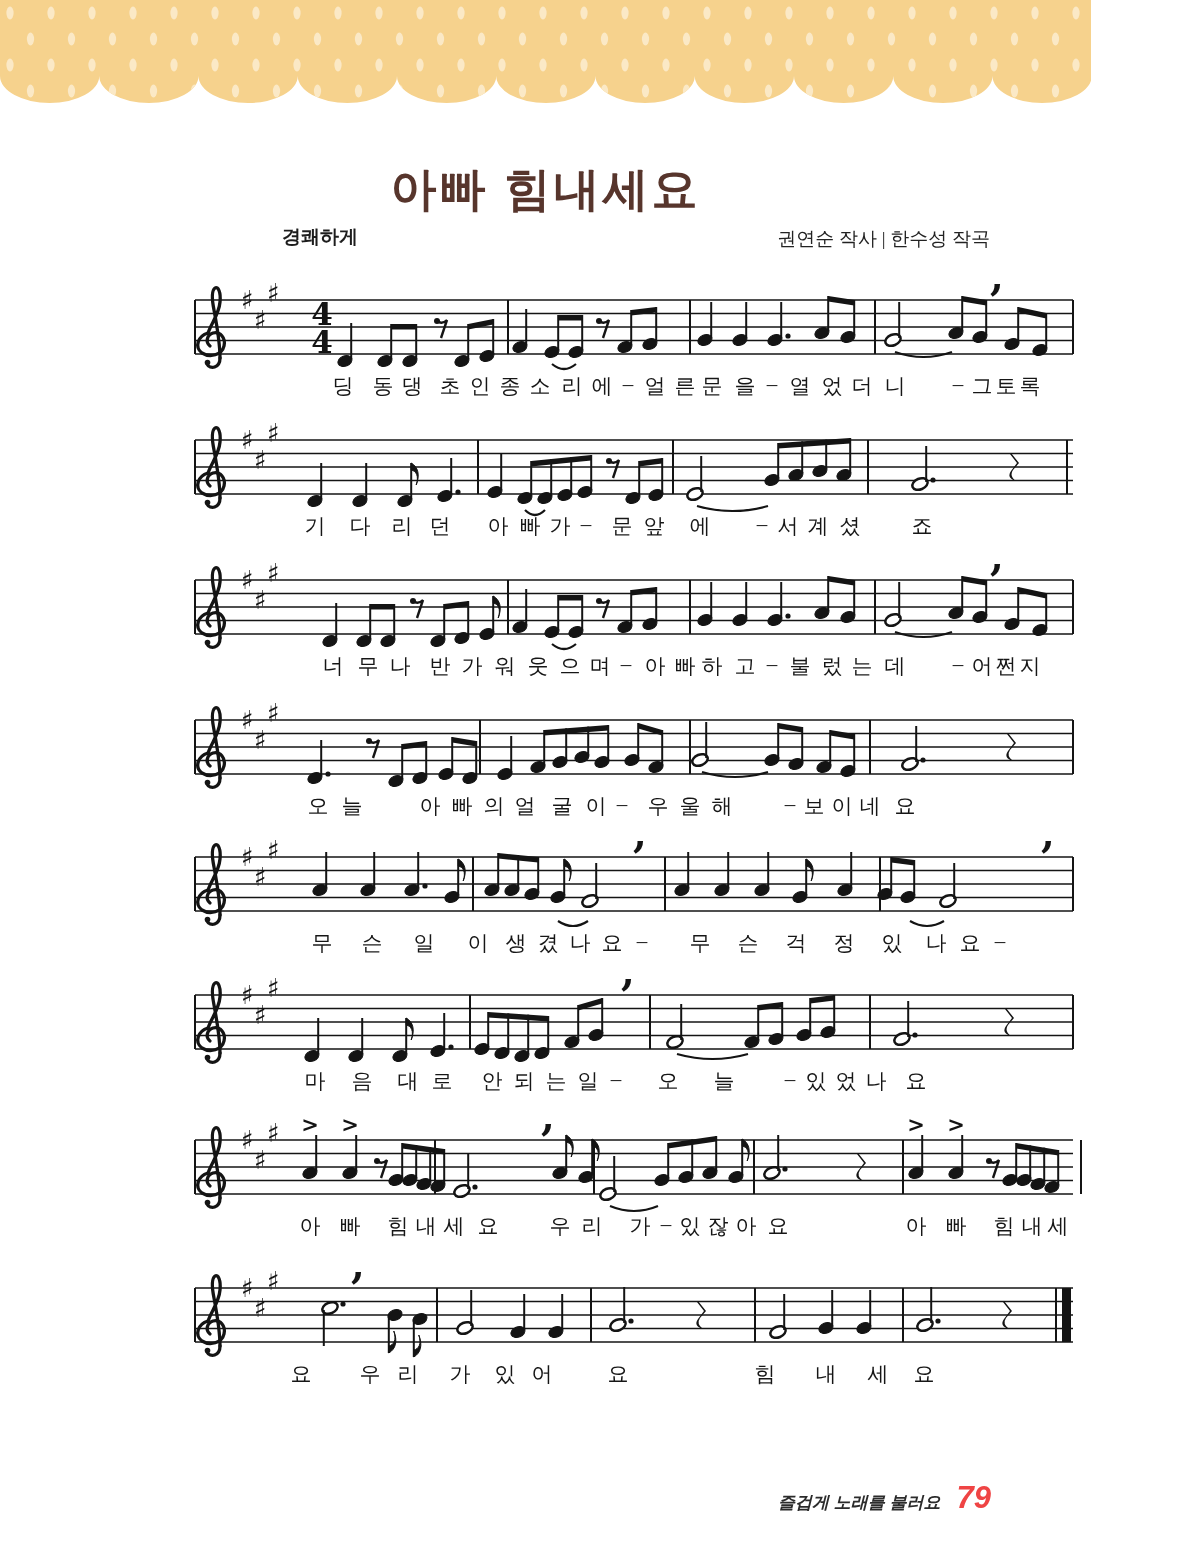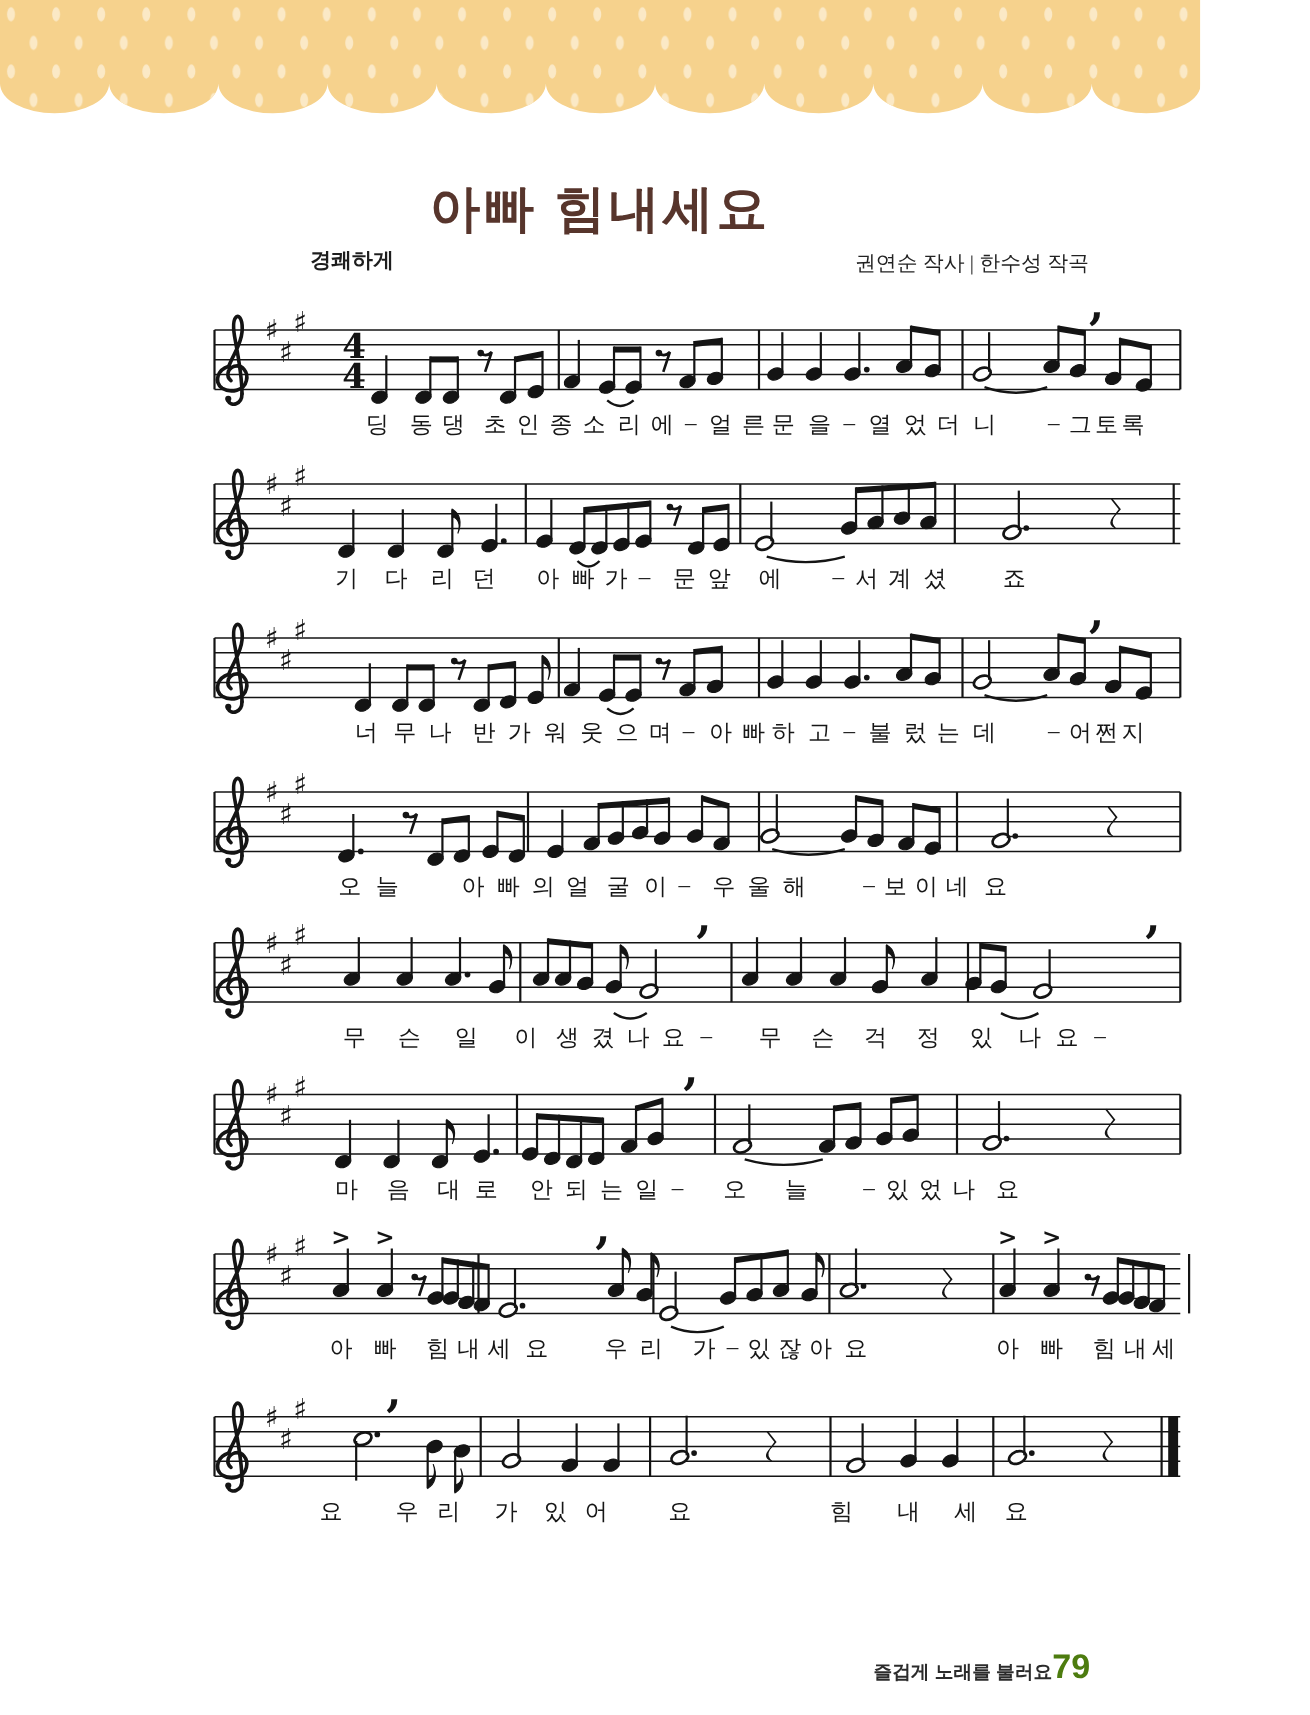--- a/index.html
+++ b/index.html
@@ -6,23 +6,23 @@
   .page{position:relative;width:1091px;height:1559px;background:#fff;overflow:hidden;
         font-family:"Liberation Serif",serif;}
   .band-svg{position:absolute;top:0;left:0;display:block;}
   .title{position:absolute;top:128px;left:0;width:100%;text-align:center;
          font-family:"Liberation Sans",sans-serif;font-weight:800;font-size:46px;
          letter-spacing:3px;color:#57352c;}
   .tempo{position:absolute;left:282px;top:224px;font-family:"Liberation Sans",sans-serif;
          font-size:19px;font-weight:700;color:#1d1d1d;}
   .credits{position:absolute;right:101px;top:226px;font-family:"Liberation Serif",serif;
          font-size:19px;color:#222;}
-  .footer{position:absolute;top:1480px;right:100px;display:flex;align-items:baseline;gap:0;}
+  .footer{position:absolute;top:1480px;right:100px;display:flex;align-items:baseline;gap:16px;font-style:italic;}
   .footer-caption{font-family:"Liberation Sans",sans-serif;font-size:17px;font-weight:700;color:#2b2b2b;}
-  .page-number{font-family:"Liberation Sans",sans-serif;font-size:31px;font-weight:800;color:#4d7c0f;margin-top:17px;}
+  .page-number{font-family:"Liberation Sans",sans-serif;font-size:31px;font-weight:800;color:#ef4444;}
   .sys{position:absolute;left:0;overflow:visible;pointer-events:none;}
   .lyric{position:absolute;width:64px;margin-left:-32px;text-align:center;
          font-size:21px;color:#161616;white-space:nowrap;}
 </style>
 </head>
 <body>
 
 <div class="page">
 
   <svg class="band-svg" width="1191" height="112" aria-hidden="true">

